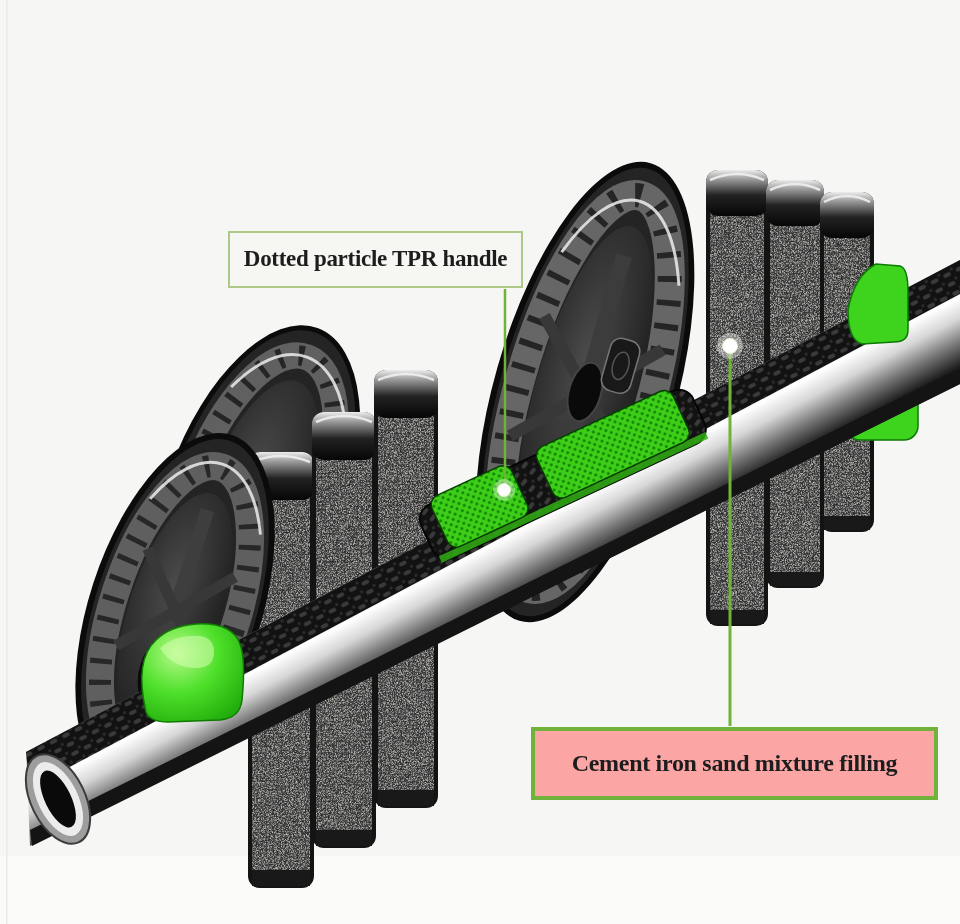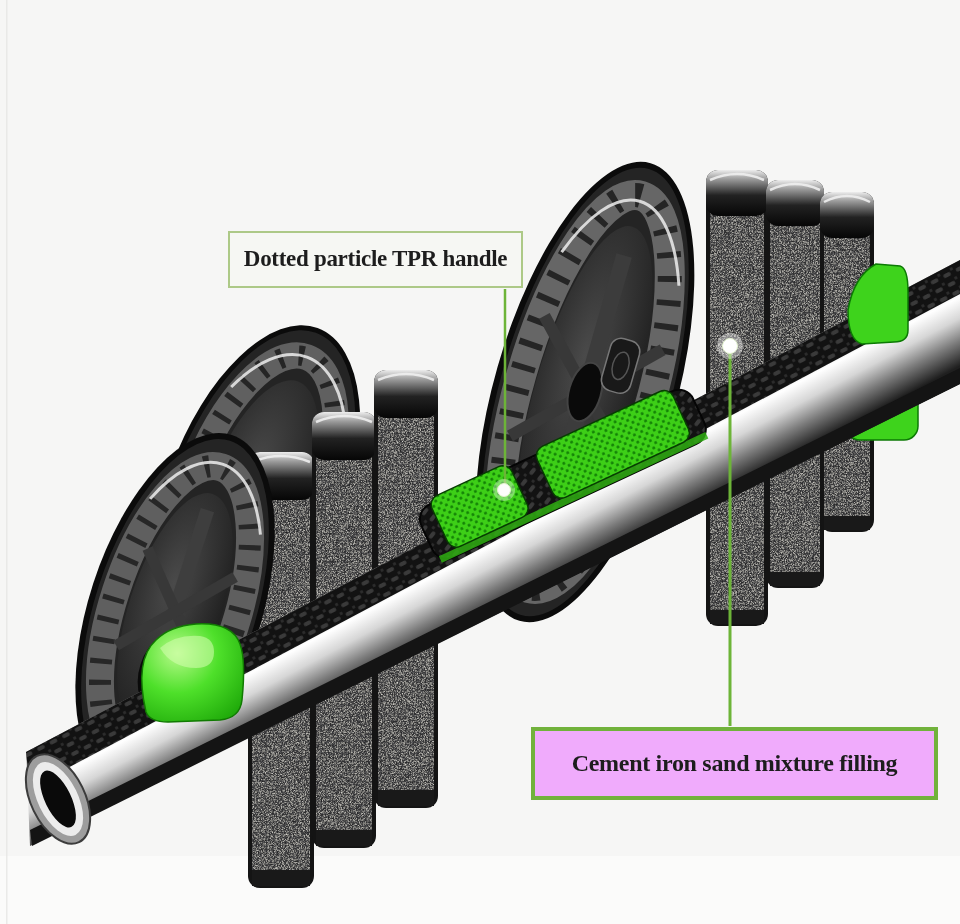--- a/index.html
+++ b/index.html
@@ -23,21 +23,21 @@
   }
   #callout-box-tpr{
     left:228px;top:231px;width:295px;height:57px;
     border:2px solid #adc987;
     background:#f6f7f3;
     font-size:23px;
   }
   #callout-box-filling{
     left:531px;top:727px;width:407px;height:73px;
     border:4px solid #71b23b;
-    background:#f0abfc;
+    background:#fca5a5;
     font-size:24px;
     align-items:center;
   }
 </style>
 </head>
 <body>
 
 <div class="canvas">
 
 <svg width="960" height="924" viewBox="0 0 960 924">

